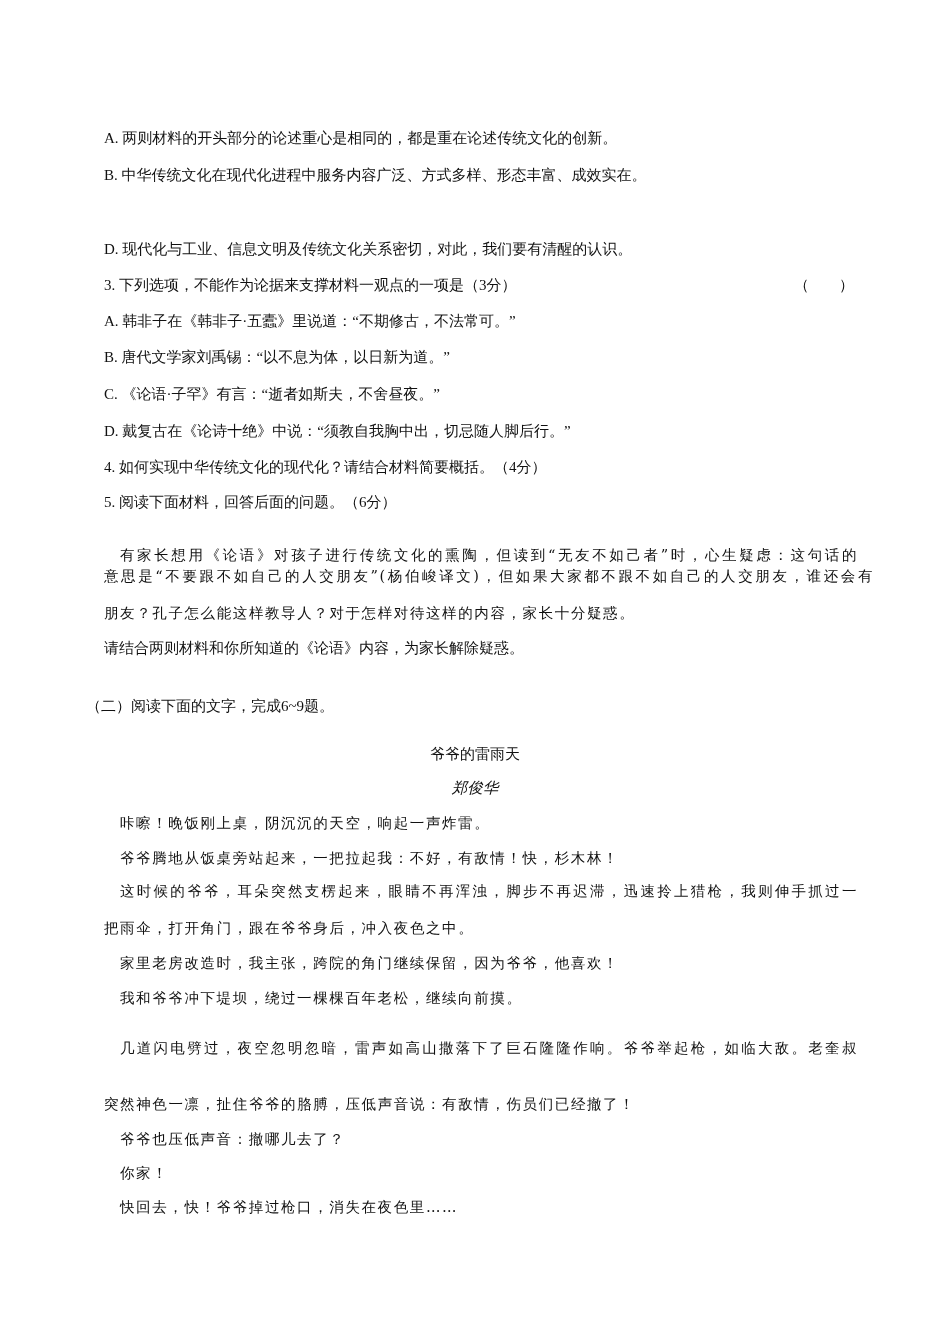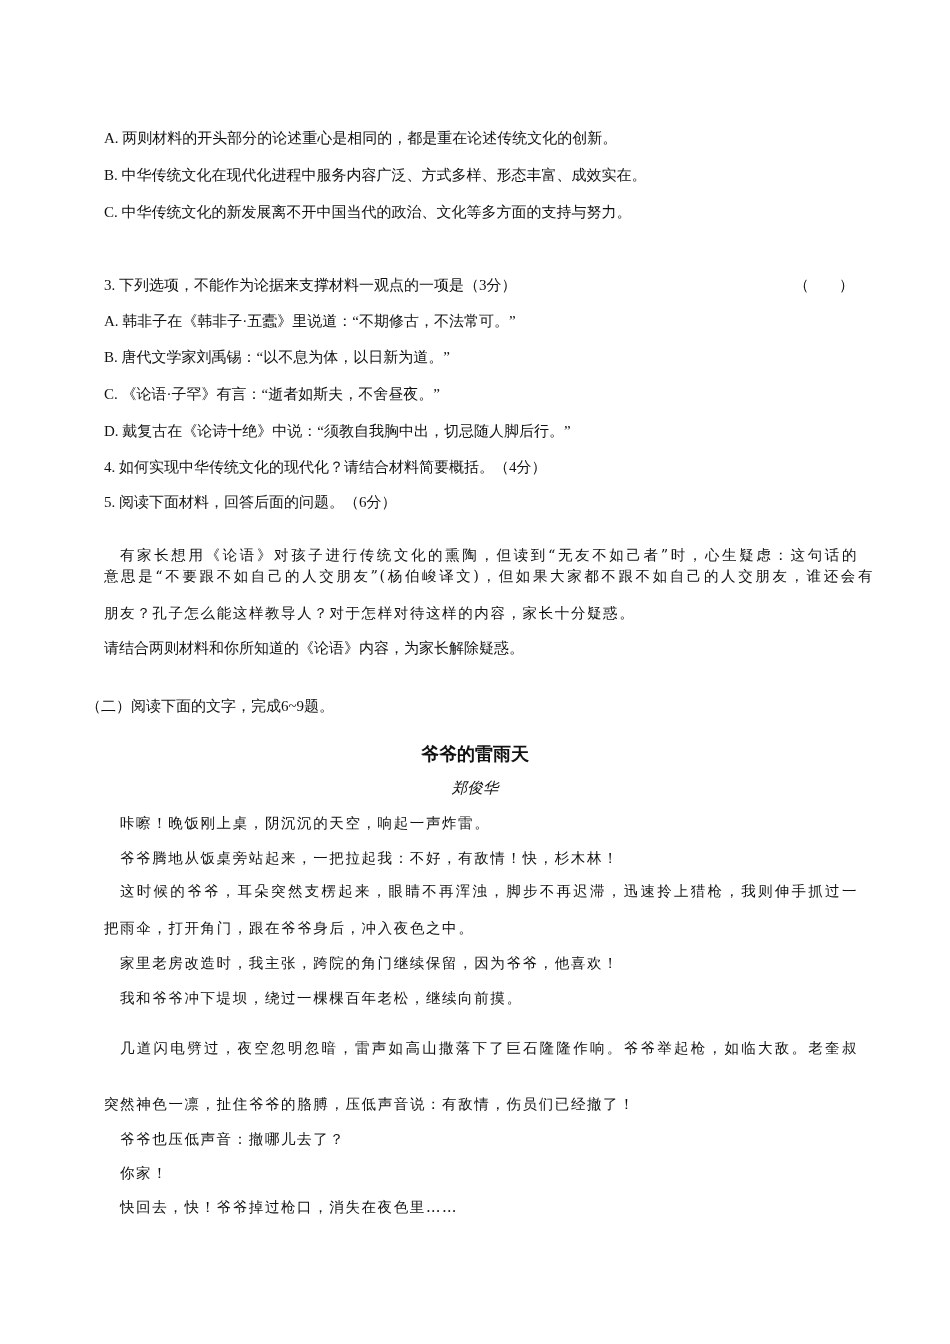--- a/index.html
+++ b/index.html
@@ -13,32 +13,32 @@
       position: absolute; left: 104px; white-space: nowrap;
       font-size: 15px; line-height: 20px;
     }
     .kai {
       font-family: "DejaVu Serif", "Liberation Serif", serif;
       font-size: 14.5px; letter-spacing: 1.6px;
     }
     .indent { left: 120px; }
     .bracket { position: absolute; left: 794px; font-size: 15px; line-height: 20px; white-space: pre; }
     .center { left: 0; width: 950px; text-align: center; }
-    .title { font-weight: bold; font-family: "DejaVu Sans", "Liberation Sans", sans-serif; font-size: 18px; }
+    .title { font-weight: normal; font-family: "DejaVu Sans", "Liberation Sans", sans-serif; font-size: 15px; }
     .author { font-size: 15.5px; font-style: italic; }
     .justify { width: 770px; text-align: justify; text-align-last: justify; }
   </style>
 </head>
 <body>
 
 <div class="page">
 
   <div class="line" style="top:128px">A. 两则材料的开头部分的论述重心是相同的，都是重在论述传统文化的创新。</div>
   <div class="line" style="top:165px">B. 中华传统文化在现代化进程中服务内容广泛、方式多样、形态丰富、成效实在。</div>
-  <div class="line" style="top:202px">C. 中华传统文化的新发展离不开中国当代的政治、文化等多方面的支持与努力。</div>
+  <div class="line" style="top:239px">D. 现代化与工业、信息文明及传统文化关系密切，对此，我们要有清醒的认识。</div>
 
   <div class="line" style="top:275px">3. 下列选项，不能作为论据来支撑材料一观点的一项是（3分）</div>
   <div class="bracket" style="top:275px">（　　）</div>
   <div class="line" style="top:311px">A. 韩非子在《韩非子·五蠹》里说道：“不期修古，不法常可。”</div>
   <div class="line" style="top:347px">B. 唐代文学家刘禹锡：“以不息为体，以日新为道。”</div>
   <div class="line" style="top:384px">C. 《论语·子罕》有言：“逝者如斯夫，不舍昼夜。”</div>
   <div class="line" style="top:421px">D. 戴复古在《论诗十绝》中说：“须教自我胸中出，切忌随人脚后行。”</div>
 
   <div class="line" style="top:457px">4. 如何实现中华传统文化的现代化？请结合材料简要概括。（4分）</div>
 

